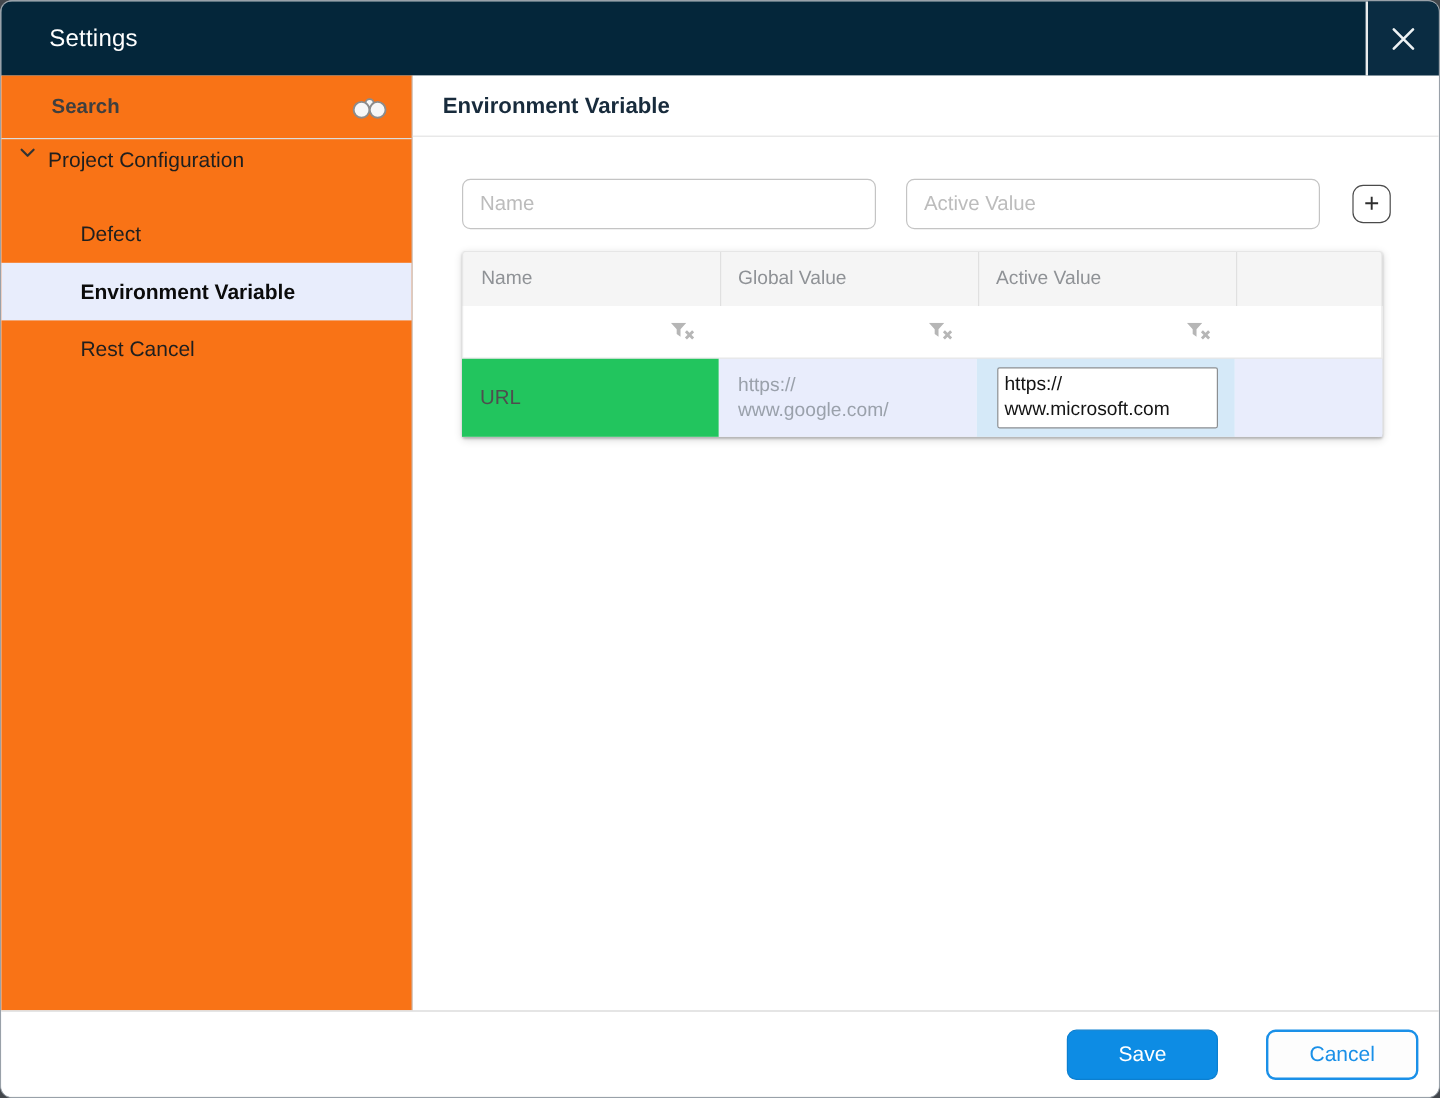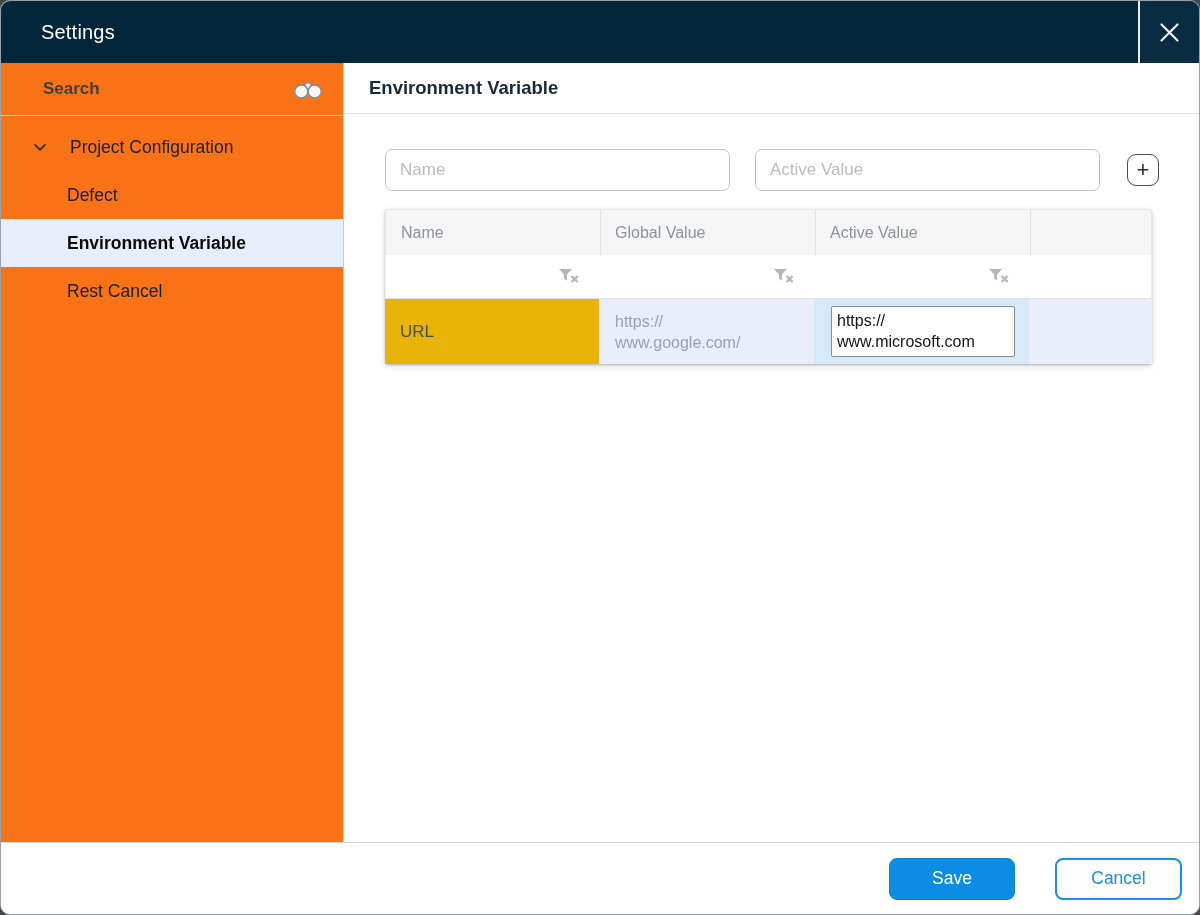--- a/index.html
+++ b/index.html
@@ -23,22 +23,22 @@
   .body { flex:1; display:flex; min-height:0; }
 
   .sidebar { width:343px; flex-shrink:0; background:#f97316;
              border-right:1px solid #c6c9cc; }
   .search-row { height:53px; border-bottom:1px solid #dcdcdc; display:flex;
                 align-items:center; padding:0 20px 0 42px; cursor:text; }
   .search-label { font-size:17px; font-weight:600; color:#3f3f3f; }
   .search-row .icon { margin-left:auto; display:flex; }
 
   .tree { padding-top:7px; }
-  .tree-parent { height:48px; display:flex; align-items:center; padding-left:15px;
-                 gap:23px; font-size:17.5px; color:#1f1f1f; cursor:pointer;margin-left:17px; }
+  .tree-parent { height:48px; display:flex; align-items:flex-start; padding-left:15px;
+                 gap:10px; font-size:17.5px; color:#1f1f1f; cursor:pointer; }
   .tree-child { height:48px; display:flex; align-items:center; padding-left:66px;
                 font-size:17.5px; color:#1f1f1f; cursor:pointer; }
   .tree-child.selected { background:var(--selection,#e8edfc); font-weight:700; color:#0b0b0b; }
 
   .main { flex:1; min-width:0; background:#fff; display:flex; flex-direction:column; }
   .main-header { height:51px; flex-shrink:0; border-bottom:1px solid #e3e3e3;
                  display:flex; align-items:center; padding-left:25px; }
   .main-title { font-size:18.5px; font-weight:700; color:#182b3c; }
   .content { padding:35px 0 0 41px; }
 
@@ -64,21 +64,21 @@
   .gh-cell + .gh-cell { border-left:1px solid #e0e0e0;padding-left:14px; }
   .col-1 { width:214px; } .col-2 { width:215px; } .col-3 { width:215px; }
   .col-4 { flex:1; }
   .filter-row { display:flex; height:44px; background:#fff; align-items:center;
                 border-left:1px solid #ececec; border-right:1px solid #ececec;
                 border-bottom:1px solid #e2e2e2; }
   .f-cell { display:flex; justify-content:flex-end; padding-right:18px; }
   .f-btn { background:none; border:none; cursor:pointer; display:flex; padding:2px; }
 
   .data-row { display:flex; height:65px; }
-  .d-name { width:214px; background:#eab308; display:flex; align-items:center;
+  .d-name { width:214px; background:#22c55e; display:flex; align-items:center;
             padding-left:15px; font-size:17px; color:#4e4e4e; }
   .d-global { width:215px; background:var(--cell-tint,#e9edfc); display:flex; align-items:center;
               padding-left:16px; font-size:16px; color:#9aa1ab; line-height:21px;
               white-space:pre-line; cursor:pointer; }
   .d-active { width:215px; background:var(--cell-highlight,#d5e9f8); display:flex;
               align-items:center; padding-left:17px; }
   .cell-editor { width:184px; height:51px; border:1px solid #8c8f92; border-radius:2px;
                  background:#fff; font-size:16px; line-height:21px; padding:3px 5px;
                  resize:none; overflow:hidden; color:#141414; font-family:inherit;
                  white-space:pre-line; outline:none; }

